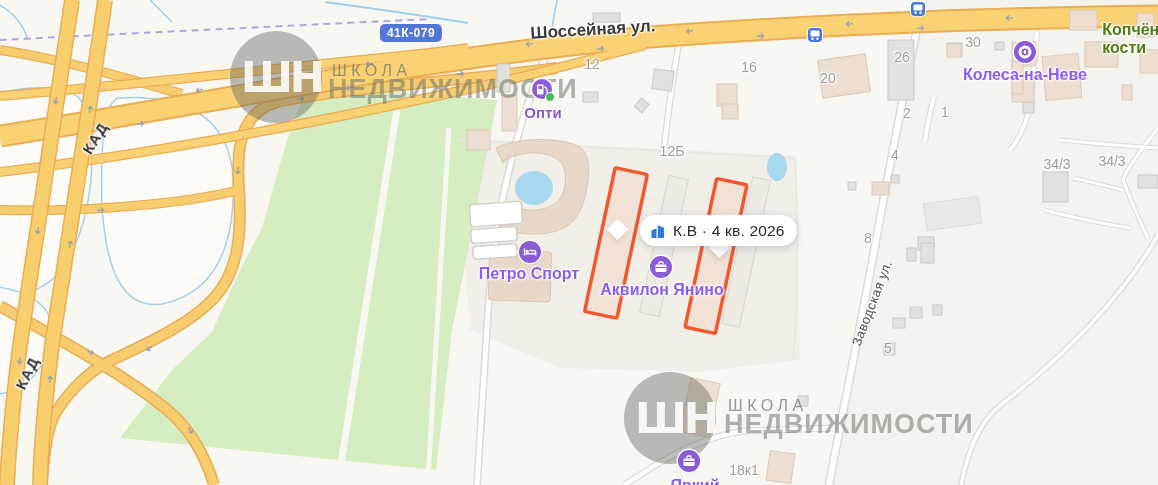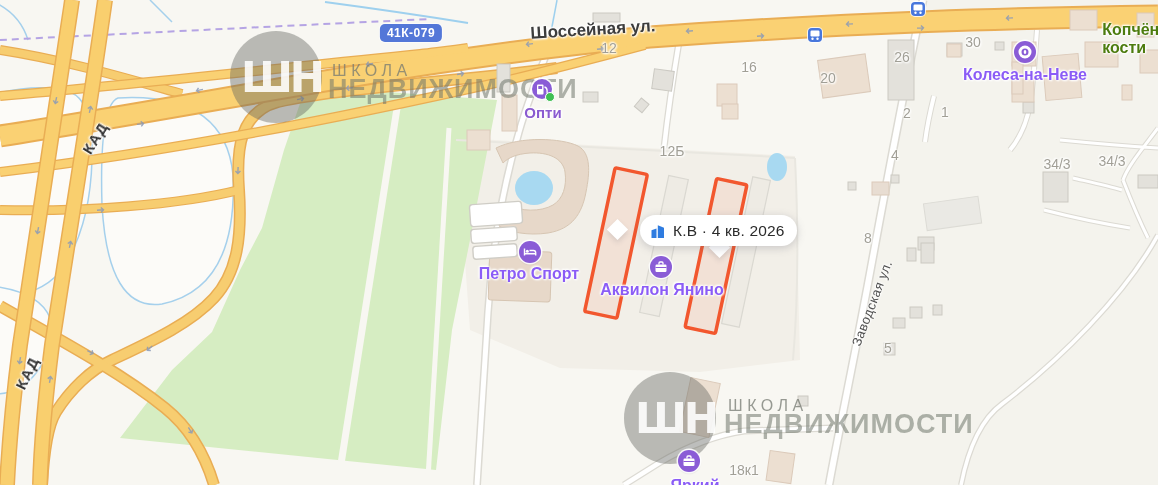--- a/index.html
+++ b/index.html
@@ -294,21 +294,21 @@
   </div>
   <div class="wm-school" style="left:728px;top:397px;">ШКОЛА</div>
   <div class="wm-realty" style="left:724px;top:409px;">НЕДВИЖИМОСТИ</div>
 
   <div class="lbl street" style="left:593px;top:30px;transform:translate(-50%,-50%) rotate(-3.5deg);">Шоссейная ул.</div>
   <div class="shield" style="left:411px;top:33px;">41К-079</div>
   <div class="lbl street-side" style="left:872px;top:303px;transform:translate(-50%,-50%) rotate(-69deg);">Заводская ул.</div>
   <div class="lbl kad" style="left:95px;top:138px;transform:translate(-50%,-50%) rotate(-58deg);">КАД</div>
   <div class="lbl kad" style="left:27px;top:373px;transform:translate(-50%,-50%) rotate(-64deg);">КАД</div>
 
-  <span class="lbl num" style="left:592px;top:48px;margin-left:17px;">12</span>
+  <span class="lbl num" style="left:592px;top:64px;">12</span>
   <span class="lbl num" style="left:749px;top:67px;">16</span>
   <span class="lbl num" style="left:828px;top:78px;">20</span>
   <span class="lbl num" style="left:902px;top:57px;">26</span>
   <span class="lbl num" style="left:973px;top:42px;">30</span>
   <span class="lbl num" style="left:907px;top:113px;">2</span>
   <span class="lbl num" style="left:945px;top:112px;">1</span>
   <span class="lbl num" style="left:672px;top:151px;">12Б</span>
   <span class="lbl num" style="left:895px;top:155px;">4</span>
   <span class="lbl num" style="left:1057px;top:164px;">34/3</span>
   <span class="lbl num" style="left:1112px;top:161px;">34/3</span>

